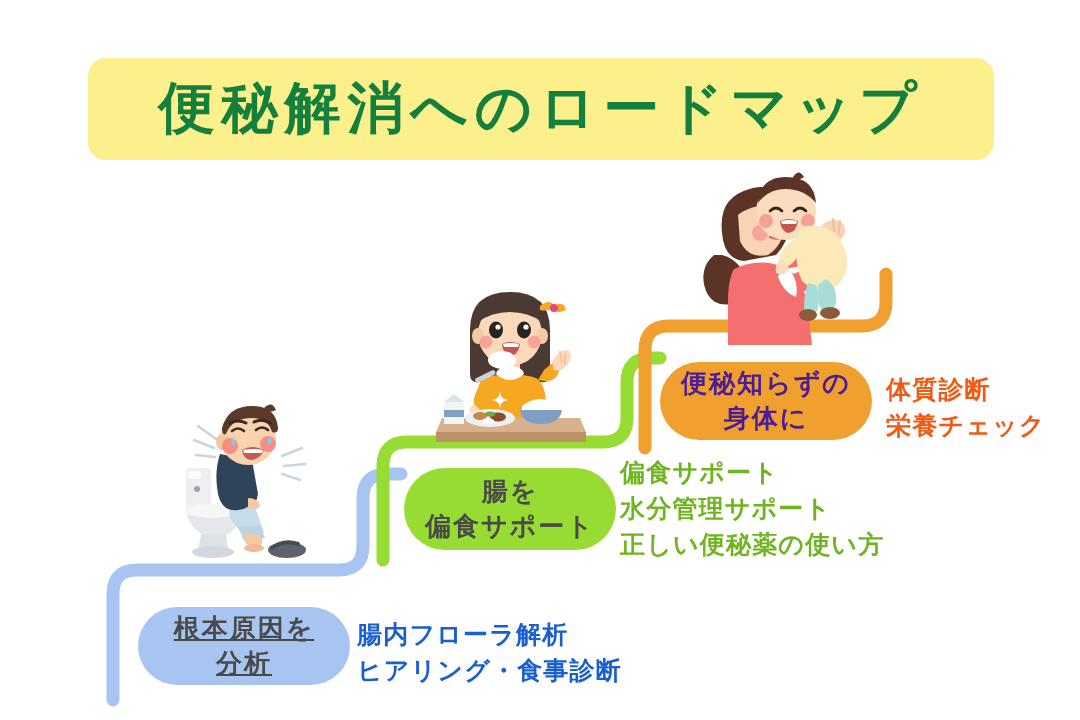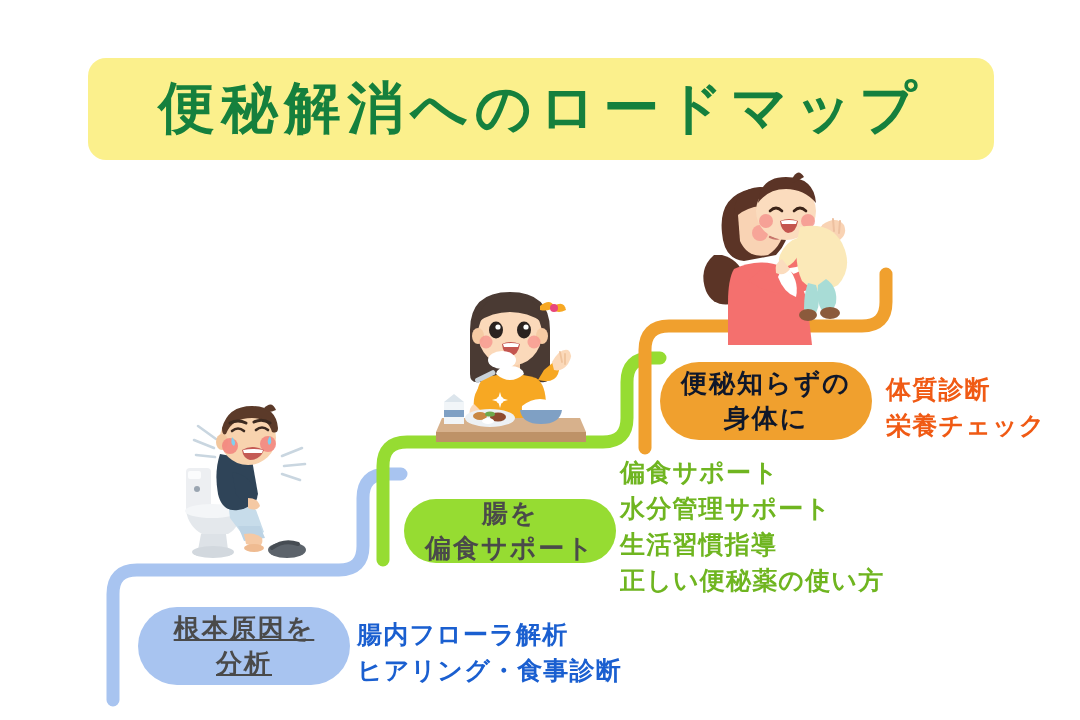--- a/index.html
+++ b/index.html
@@ -43,21 +43,21 @@
     display:flex; flex-direction:column;
     align-items:center; justify-content:center;
     color:#4A4A4A;
     font-weight:bold;
     font-size:26px;
     line-height:1.34;
     letter-spacing:2px;
     text-align:center;
   }
   #pill-analyze { left:138px; top:607px; width:212px; height:78px;text-decoration:underline; }
-  #pill-normalize { left:404px; top:499px; width:212px; height:64px; }
+  #pill-normalize { left:404px; top:468px; width:212px; height:82px; }
   #pill-freedom  { left:660px; top:362px; width:212px; height:78px; }
 
   
   .detail-list {
     position:absolute;
     font-weight:bold;
     font-size:25px;
     line-height:1.44;
     letter-spacing:1.2px;
     white-space:nowrap;
@@ -275,31 +275,30 @@
 <div class="stage-pill" id="pill-analyze" style="background: rgb(168, 196, 240); color: rgb(74, 74, 74);">
   <span>根本原因を</span>
   <span>分析</span>
 </div>
 
 <div class="stage-pill" id="pill-normalize" style="background: rgb(150, 220, 50); color: rgb(74, 74, 74);">
   <span>腸を</span>
   <span>偏食サポート</span>
 </div>
 
-<div class="stage-pill" id="pill-freedom" style="background: rgb(240, 160, 46); color: #0f172a;">
+<div class="stage-pill" id="pill-freedom" style="background: rgb(240, 160, 46); color: #4c1d95;">
   <span>便秘知らずの</span>
   <span>身体に</span>
 </div>
 
 <div class="detail-list" id="details-analyze" style="color: rgb(26, 95, 208);">
     <div>腸内フローラ解析</div>
     <div>ヒアリング・食事診断</div>
   </div>
 <div class="detail-list" id="details-normalize" style="color: rgb(111, 181, 32);">
     <div>偏食サポート</div>
     <div>水分管理サポート</div>
-    <div>生活習慣指導</div>
     <div>正しい便秘薬の使い方</div>
   </div>
 <div class="detail-list" id="details-freedom" style="color: rgb(240, 90, 20);">
     <div>体質診断</div>
     <div>栄養チェック</div>
   </div>
 
 </body></html>

